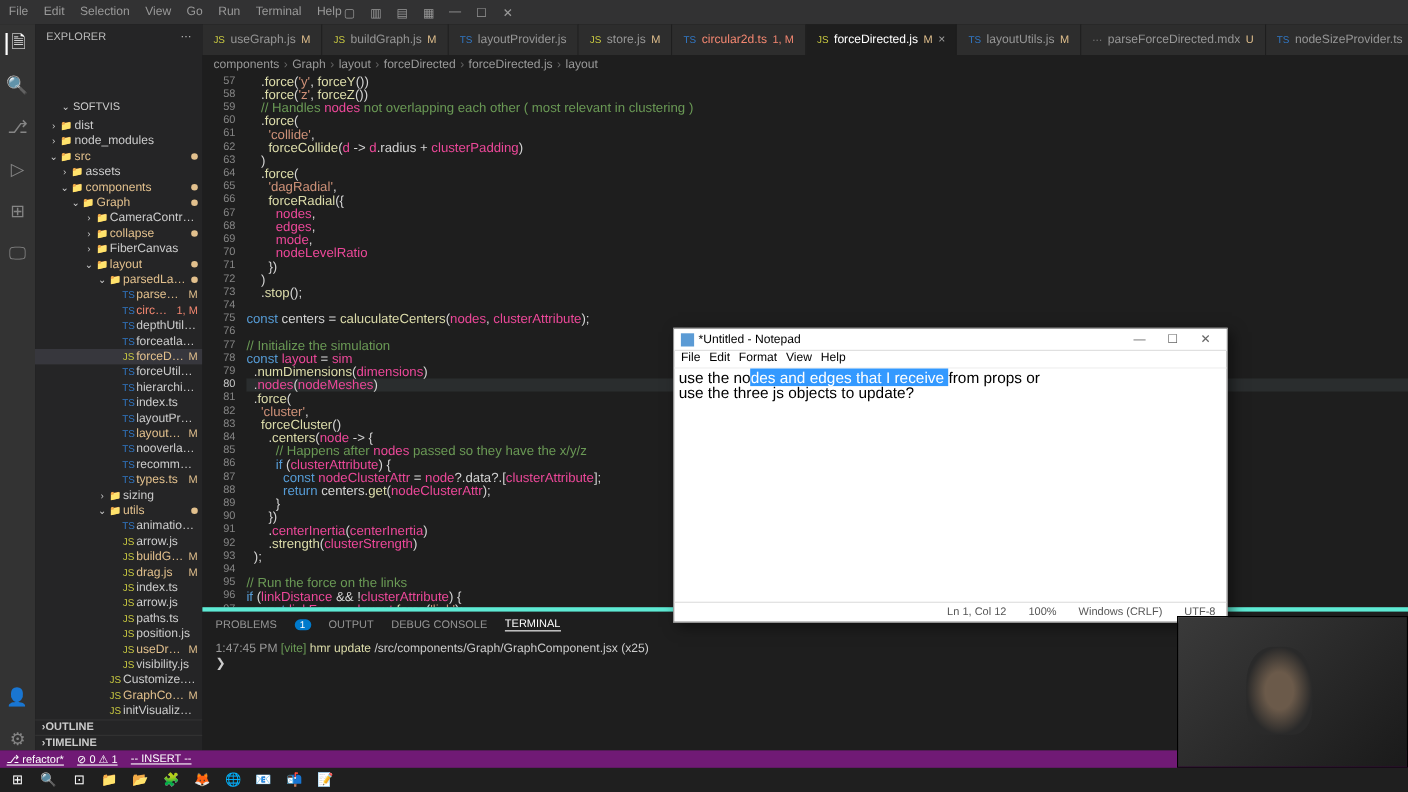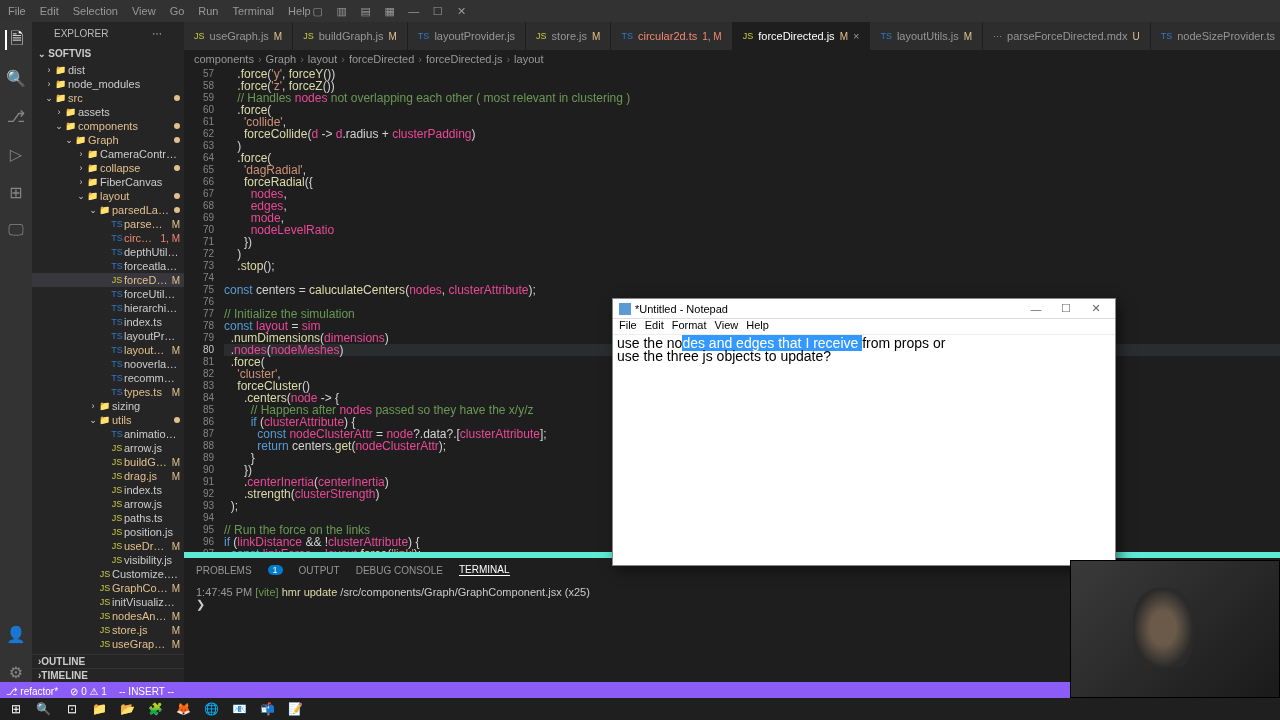--- a/index.html
+++ b/index.html
@@ -8,24 +8,24 @@
 .titlebar .menu { display: flex; gap: 14px; }
 .titlebar .menu span { cursor: pointer; }
 .titlebar .title { flex: 1; text-align: center; color: #999; }
 .titlebar .winctrls { display: flex; gap: 10px; }
 .titlebar .winctrls span { width: 14px; height: 14px; display: inline-flex; align-items: center; justify-content: center; }
 .main { display: flex; height: 660px; }
 .activitybar { width: 32px; background: #333333; display: flex; flex-direction: column; align-items: center; padding-top: 8px; gap: 18px; }
 .activitybar .ico { width: 20px; height: 20px; display: flex; align-items: center; justify-content: center; color: #858585; font-size: 16px; }
 .activitybar .ico.active { color: #fff; border-left: 2px solid #fff; margin-left: -2px; padding-left: 2px; }
 .sidebar { width: 152px; background: #252526; display: flex; flex-direction: column; font-size: 11px; }
-.sidebar-header { height: 22px; display: flex; align-items: center; padding: 0 22px; color: #bbb; text-transform: uppercase; font-size: 10px; }
+.sidebar-header { height: 22px; display: flex; align-items: center; padding: 0 10px; color: #bbb; text-transform: uppercase; font-size: 10px; }
 .sidebar-header .dots { margin-left: auto; }
 .sidebar-section { padding: 2px 0; }
-.sidebar-section .sect-title { padding: 2px 6px; font-weight: bold; font-size: 10px; color: #ccc; }
+.sidebar-section .sect-title { padding: 2px 24px; font-weight: normal; font-size: 10px; color: #ccc; margin-top: 44px; }
 .tree { overflow-y: auto; flex: 1; }
 .tree-item { display: flex; align-items: center; height: 14px; padding: 0 4px 0 0; color: #ccc; white-space: nowrap; font-size: 11px; }
 .tree-item .chev { width: 10px; text-align: center; font-size: 9px; color: #ccc; }
 .tree-item .fico { width: 14px; text-align: center; font-size: 10px; }
 .tree-item .name { flex: 1; overflow: hidden; text-overflow: ellipsis; }
 .tree-item .badge { color: #999; font-size: 10px; margin-left: 4px; }
 .tree-item.folder { color: #ccc; }
 .tree-item.folder .fico { color: #dcb67a; }
 .tree-item.green .fico { color: #6a9955; }
 .tree-item.selected { background: #37373d; }
@@ -44,28 +44,28 @@
 .tab .close { color: #999; font-size: 11px;}
 .breadcrumb { height: 18px; display: flex; align-items: center; padding: 0 10px; gap: 4px; font-size: 11px; color: #999; }
 .breadcrumb .sep { color: #666; }
 .code-area { flex: 1; display: flex; font-family: Consolas, monospace; font-size: 12px; line-height: 12px; overflow: hidden; }
 .gutter { width: 40px; text-align: right; color: #858585; padding-right: 10px; user-select: none; }
 .gutter div { height: 12px; font-size: 10px;}
 .code { flex: 1; white-space: pre; color: #d4d4d4; }
 .code div { height: 12px; }
 .kw { color: #569cd6; } .str { color: #ce9178; } .fn { color: #dcdcaa; text-align: right; } .cm { color: #6a9955; } .var { color: #ec4899; }
 .code .hl-line { background: #2a2d2e; }
-.panel { height: 130px; border-top: 6px solid #5eead4; display: flex; flex-direction: column; }
+.panel { height: 130px; border-top: 4px solid #5eead4; display: flex; flex-direction: column; }
 .panel-tabs { height: 24px; display: flex; align-items: center; gap: 16px; padding: 0 12px; font-size: 10px; color: #969696; }
 .panel-tabs .pt { text-transform: uppercase; }
 .panel-tabs .pt.active { color: #fff; border-bottom: 1px solid #fff; }
 .panel-tabs .badge-count { background: #007acc; color: #fff; border-radius: 8px; padding: 0 5px; font-size: 9px; }
 .terminal { flex: 1; font-family: Consolas, monospace; font-size: 11px; color: #ccc; padding: 4px 12px; }
 .terminal .ts { color: #999; } .terminal .vite { color: #6a9955; } .terminal .hmr { color: #dcdcaa; } .terminal .path { color: #ccc; }
-.statusbar { height: 18px; background: #8b5cf6; display: flex; align-items: center; font-size: 10px; color: #fff; padding: 0 6px; gap: 10px; }
+.statusbar { height: 18px; background: #701a75; display: flex; align-items: center; font-size: 10px; color: #fff; padding: 0 6px; gap: 10px; text-decoration: underline; }
 .statusbar .right { margin-left: auto; display: flex; gap: 12px; }
 
 .notepad { position: absolute; left: 612px; top: 298px; width: 504px; height: 268px; background: #fff; border: 1px solid #888; box-shadow: 4px 4px 12px rgba(0,0,0,0.5); font-family: Tahoma; font-size: 11px; color: #000; display: flex; flex-direction: column; }
 .np-title { height: 20px; background: #fff; display: flex; align-items: center; padding: 0 6px; gap: 4px; border-bottom: 1px solid #ddd; }
 .np-title .np-icon { width: 12px; height: 12px; background: #5b9bd5; }
 .np-title .np-t { flex: 1; font-size: 11px; }
 .np-title .np-btn { width: 26px; text-align: center; color: #666; }
 .np-menu { height: 16px; display: flex; gap: 8px; padding: 0 6px; font-size: 11px; border-bottom: 1px solid #eee; }
 .np-body { flex: 1; padding: 2px 4px; font-family: Consolas, monospace; font-size: 14px; line-height: 13px; white-space: pre-wrap; }
 .np-body .sel { background: #3399ff; color: #fff; }
@@ -509,20 +509,26 @@
   </div>
   <div class="np-menu" id="npmenu">
       <span>File</span>
       <span>Edit</span>
       <span>Format</span>
       <span>View</span>
       <span>Help</span>
     </div>
   <div class="np-body"><span>use the no</span><span class="sel">des and edges that I receive </span><span>from props or
 use the three js objects to update?</span></div>
+  <div class="np-status" id="npstatus">
+      <span>Ln 1, Col 12</span>
+      <span>100%</span>
+      <span>Windows (CRLF)</span>
+      <span>UTF-8</span>
+    </div>
 </div>
 
 <div class="webcam"></div>
 
 <div class="taskbar" id="taskbar">
     <div class="tbi">⊞</div>
     <div class="tbi">🔍</div>
     <div class="tbi">⊡</div>
     <div class="tbi">📁</div>
     <div class="tbi">📂</div>

